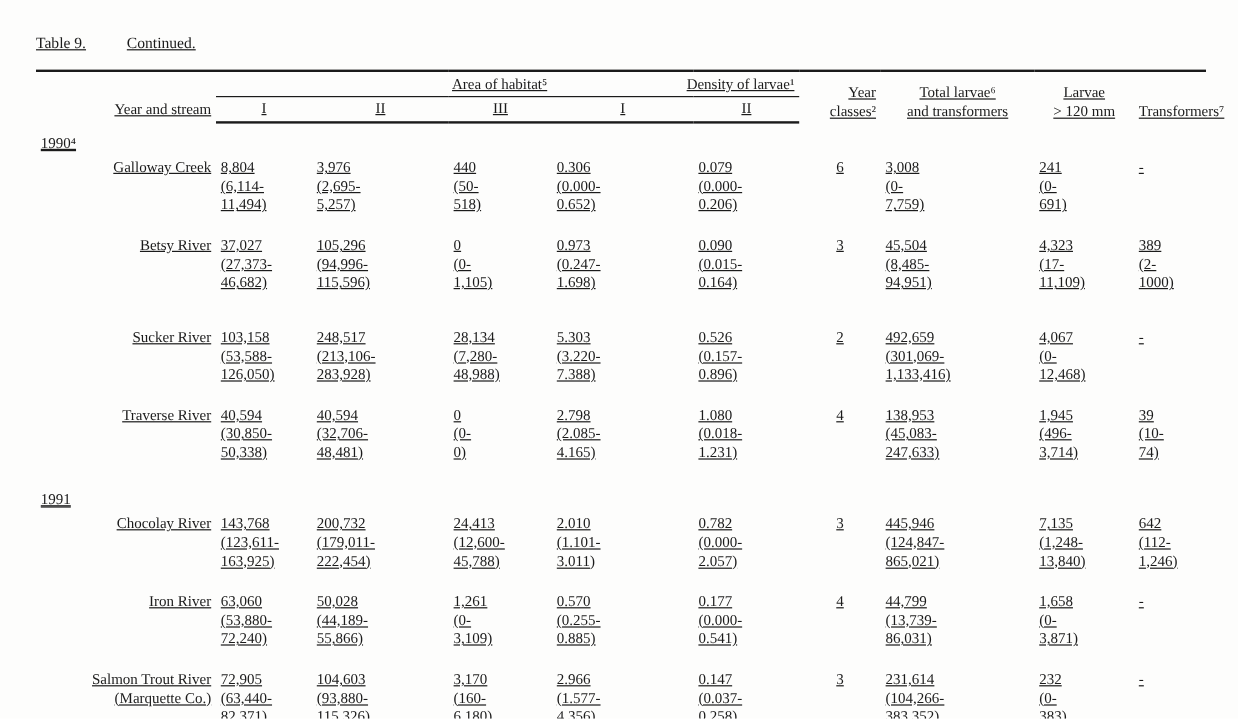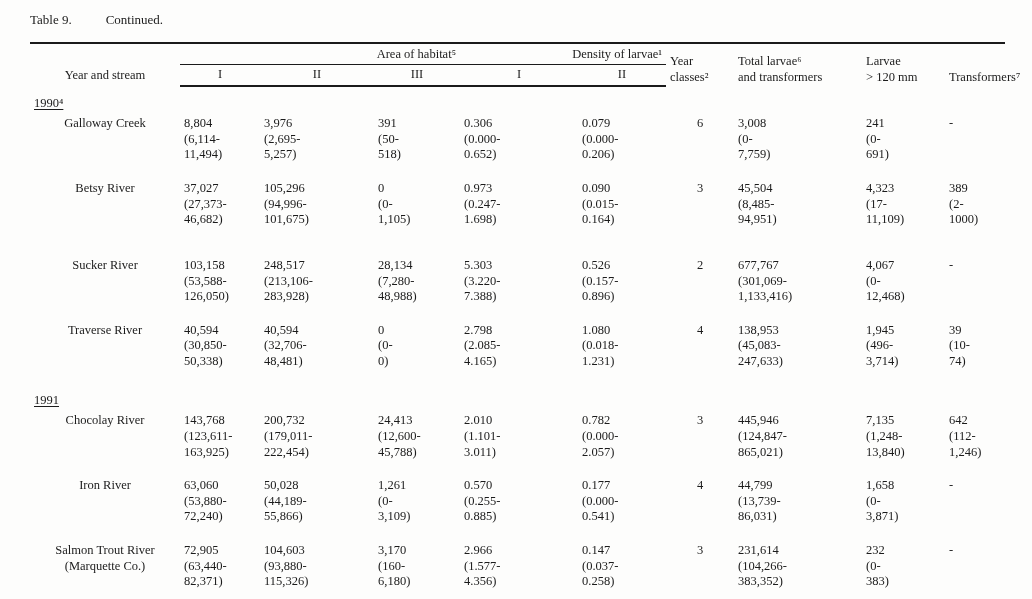--- a/index.html
+++ b/index.html
@@ -10,22 +10,23 @@
   .page {
     position: relative;
     width: 1032px;
     height: 599px;
     background: #fdfdfc;
     color: #1b1b1b;
     font-family: "Liberation Serif", "DejaVu Serif", serif;
     font-size: 12.5px;
     line-height: 1.25;
     box-sizing: border-box;
-    padding: 12px 27px 0 30px;
+    padding: 28px 27px 0 30px;
     overflow: hidden;
+    text-decoration: underline;
   }
   .doc-title {
     font-size: 13px;
     margin-bottom: 14px;
     white-space: nowrap;
   }
   .doc-title .t-right { margin-left: 34px; }
 
   table.main {
     border-collapse: collapse;
@@ -52,30 +53,30 @@
     vertical-align: bottom;
   }
   thead tr.h2 th { border-bottom: 2px solid #1b1b1b; }
   th.group {
     text-align: right;
     border-bottom: 1.5px solid #1b1b1b;
     padding-top: 3px;
     padding-bottom: 1px;
   }
   th.sub { text-align: center; padding-top: 2px; padding-bottom: 2px; }
-  th.stream-h { text-align: center; vertical-align: bottom; padding-bottom: 2px; }
-  th.two-line { text-align: left; white-space: pre-line; }
-  th.bottom-line { text-align: left; }
+  th.stream-h { text-align: right; vertical-align: bottom; padding-bottom: 2px; }
+  th.two-line { text-align: center; white-space: pre-line; }
+  th.bottom-line { text-align: right; }
 
   tbody td {
     vertical-align: top;
     padding: 0 4px;
     white-space: pre-line;
   }
-  td.stream { text-align: center; }
+  td.stream { text-align: right; }
   td.num { text-align: left; }
   td.center { text-align: center; white-space: nowrap; }
   td.dashpad { padding-right: 16px; }
 
   tr.section-row td {
     padding-top: 9px;
     padding-bottom: 1px;
   }
   tr.section-row .section-label {
     text-decoration: underline;
@@ -137,21 +138,21 @@
       </tr>
 
       <tr class="data-row">
         <td class="stream">Galloway Creek</td>
         <td class="num">8,804
 (6,114-
 11,494)</td>
         <td class="num">3,976
 (2,695-
 5,257)</td>
-        <td class="num">391
+        <td class="num">440
 (50-
 518)</td>
         <td class="num">0.306
 (0.000-
 0.652)</td>
         <td class="num">0.079
 (0.000-
 0.206)</td>
         <td class="center">6</td>
         <td class="num">3,008
@@ -163,21 +164,21 @@
         <td class="num dashpad">-</td>
       </tr>
 
       <tr class="data-row gap-lg">
         <td class="stream">Betsy River</td>
         <td class="num">37,027
 (27,373-
 46,682)</td>
         <td class="num">105,296
 (94,996-
-101,675)</td>
+115,596)</td>
         <td class="num">0
 (0-
 1,105)</td>
         <td class="num">0.973
 (0.247-
 1.698)</td>
         <td class="num">0.090
 (0.015-
 0.164)</td>
         <td class="center">3</td>
@@ -203,21 +204,21 @@
         <td class="num">28,134
 (7,280-
 48,988)</td>
         <td class="num">5.303
 (3.220-
 7.388)</td>
         <td class="num">0.526
 (0.157-
 0.896)</td>
         <td class="center">2</td>
-        <td class="num">677,767
+        <td class="num">492,659
 (301,069-
 1,133,416)</td>
         <td class="num">4,067
 (0-
 12,468)</td>
         <td class="num dashpad">-</td>
       </tr>
 
       <tr class="data-row">
         <td class="stream">Traverse River</td>

